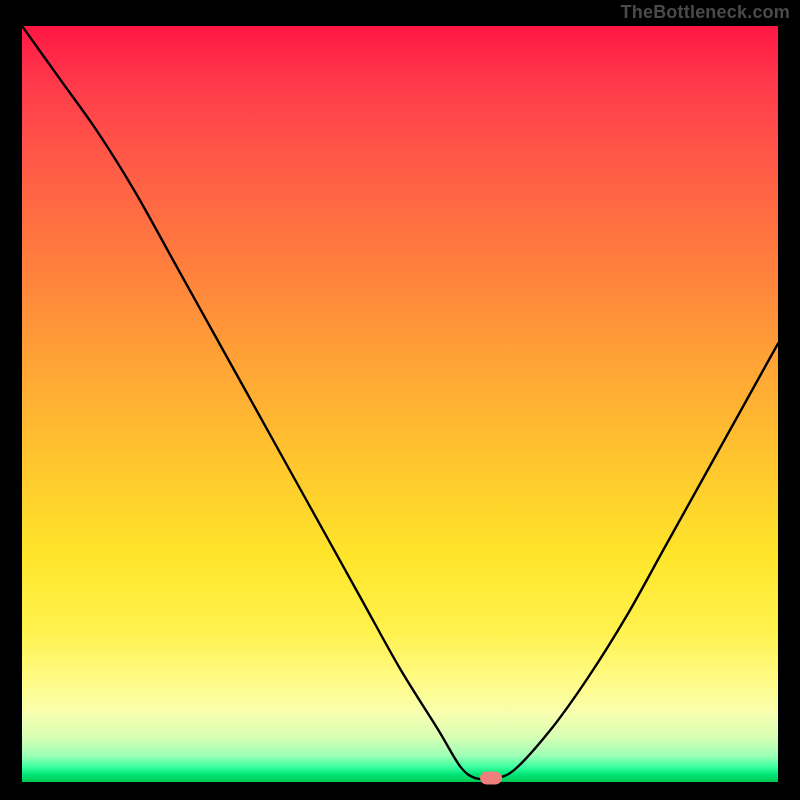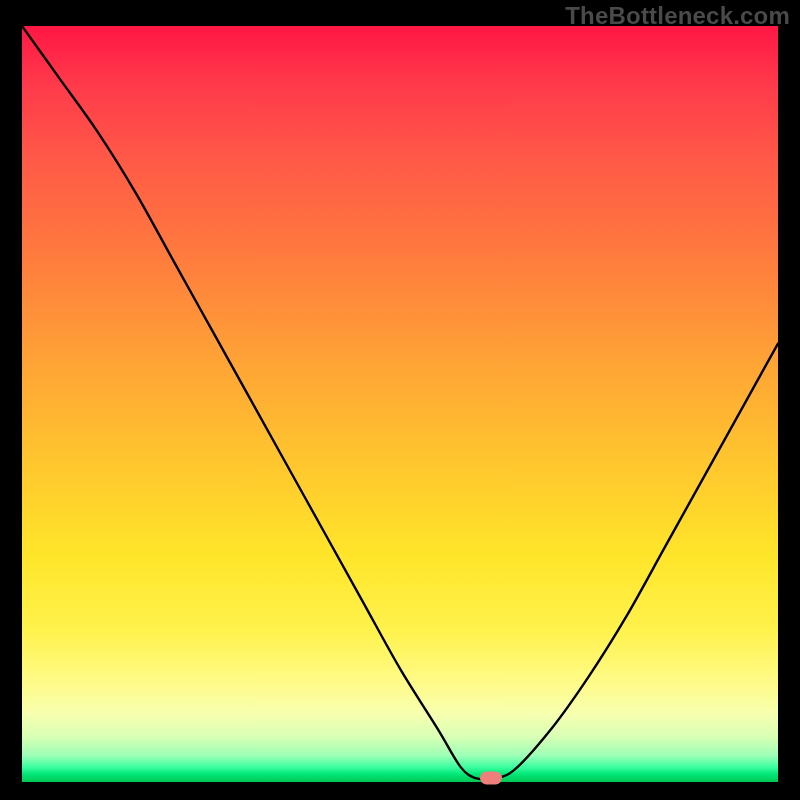--- a/index.html
+++ b/index.html
@@ -15,21 +15,21 @@
     position: relative;
     width: 800px;
     height: 800px;
     background: #000;
   }
   .watermark {
     position: absolute;
     top: 2px;
     right: 10px;
     color: #4a4a4a;
-    font-size: 24px;
+    font-size: 18px;
     font-weight: 600;
     letter-spacing: 0.2px;
     user-select: none;
     z-index: 5;
   }
   .plot {
     position: absolute;
     left: 22px;
     top: 26px;
     width: 756px;

